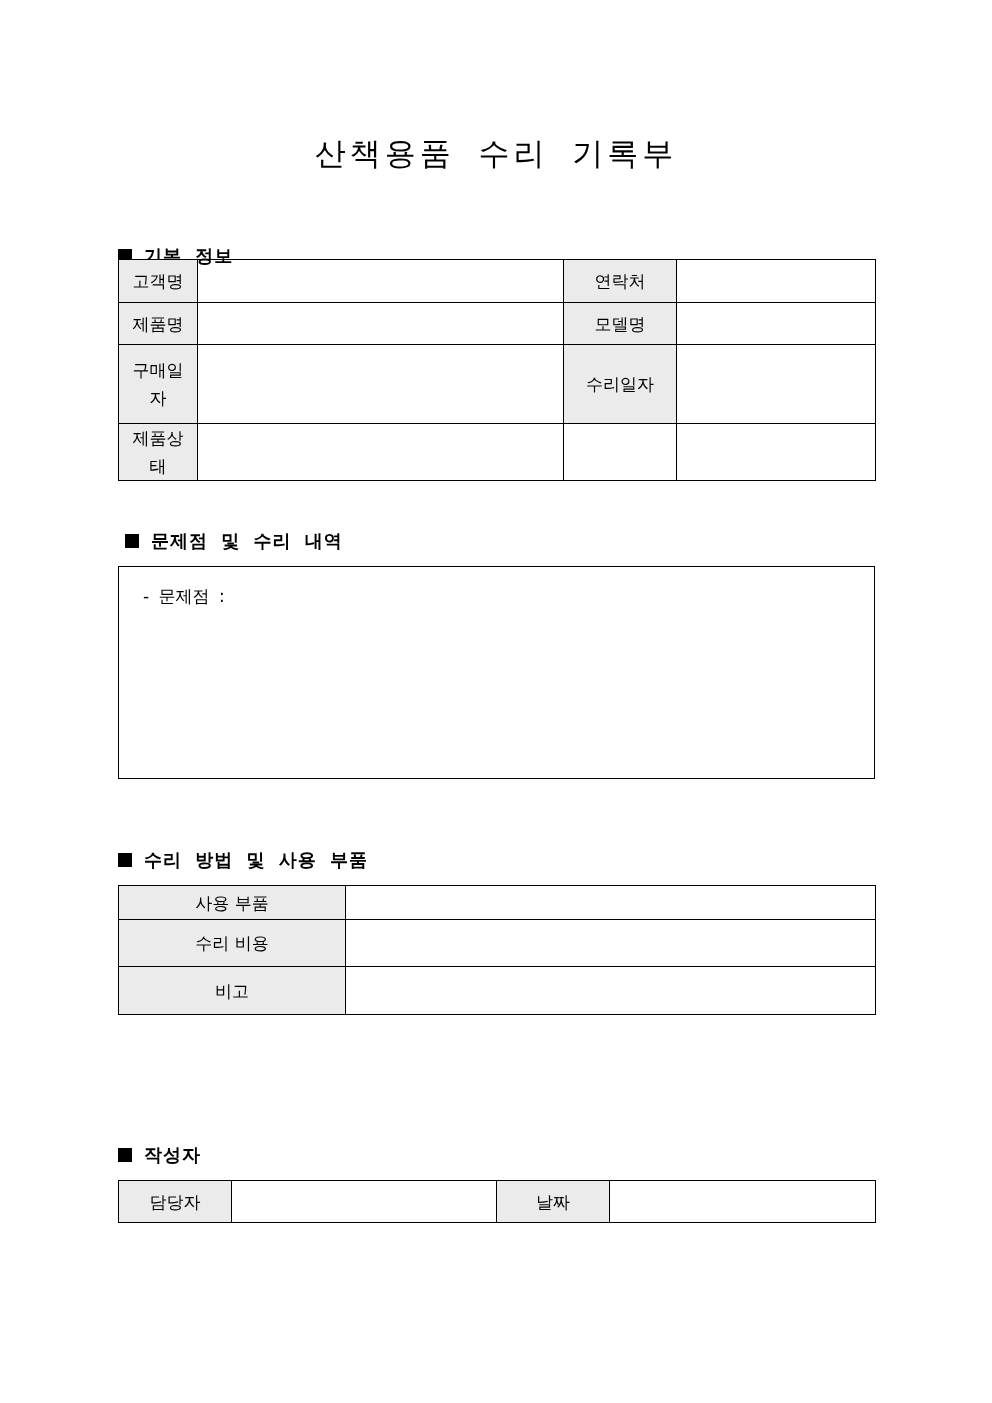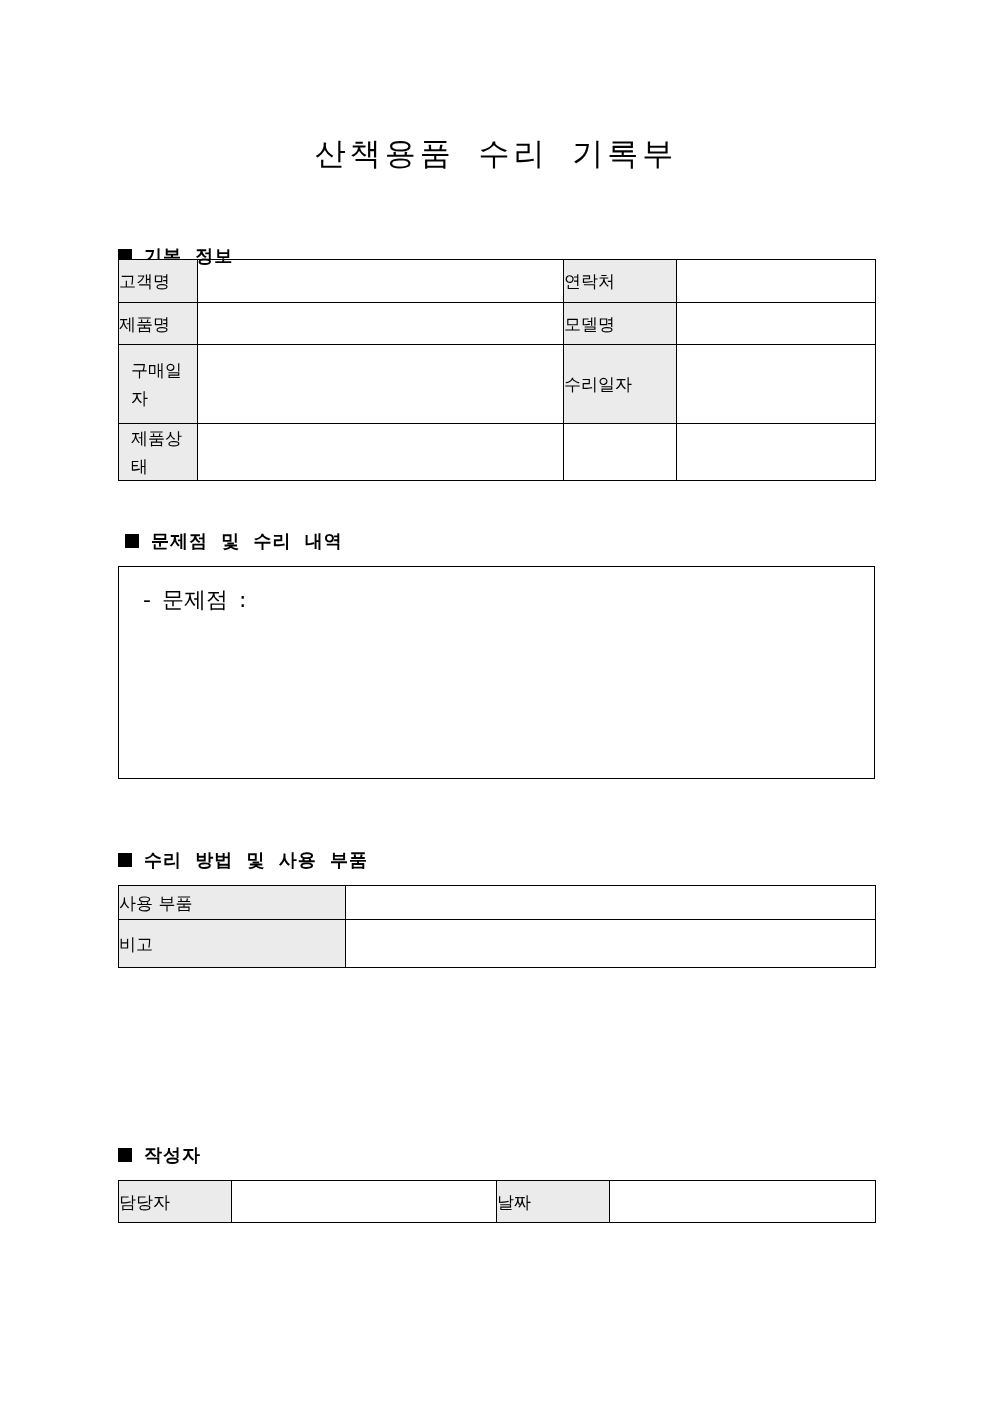--- a/index.html
+++ b/index.html
@@ -1,24 +1,24 @@
 <!DOCTYPE html>
 <html><head>
 <meta charset="utf-8">
 <style>
   html, body { margin:0; padding:0; background:#ffffff; }
   body { width:992px; height:1403px; position:relative; font-family:"DejaVu Sans","Liberation Sans",sans-serif; color:#000; }
   .title { position:absolute; top:133px; left:0; width:992px; text-align:center; font-size:31px; font-weight:normal; letter-spacing:4px; word-spacing:10px; }
   .sec { position:absolute; left:118px; font-size:18px; font-weight:bold; letter-spacing:1px; word-spacing:6px; }
   .sec .sq { display:inline-block; width:14px; height:14px; background:#000; margin-right:12px; vertical-align:-1px; }
   table { position:absolute; left:118px; width:757px; border-collapse:collapse; table-layout:fixed; }
-  td { border:1.5px solid #000; font-size:17px; text-align:left; vertical-align:middle; padding:0; line-height:28px; }
+  td { border:1.5px solid #000; font-size:17px; text-align:center; vertical-align:middle; padding:0; line-height:28px; }
   td.lbl { background:#ebebeb; }
   .box { position:absolute; left:118px; top:566px; width:755px; height:211px; border:1.5px solid #000; }
-  .box .line { position:absolute; left:24px; top:18px; font-size:22px; word-spacing:4px; }
+  .box .line { position:absolute; left:24px; top:18px; font-size:17px; word-spacing:4px; }
 </style>
 </head>
 <body>
 
 <div class="title">산책용품 수리 기록부</div>
 
 <div class="sec" style="top:236px;margin-top:8px;">
   <span class="sq"></span><span>기본 정보</span>
 </div>
 <table style="top:259px;">
@@ -69,20 +69,24 @@
 <table style="top:885px;">
   <colgroup>
       <col style="width:227px">
       <col style="width:530px">
     </colgroup>
   <tbody>
   <tr style="height:34px;">
     <td class="lbl">사용 부품</td>
     <td></td>
   </tr>
+  <tr style="height:47px;">
+    <td class="lbl">수리 비용</td>
+    <td></td>
+  </tr>
   <tr style="height:48px;">
     <td class="lbl">비고</td>
     <td></td>
   </tr>
 </tbody>
   </table>
 
 <div class="sec" style="top:1143px;">
   <span class="sq"></span><span>작성자</span>
 </div>

